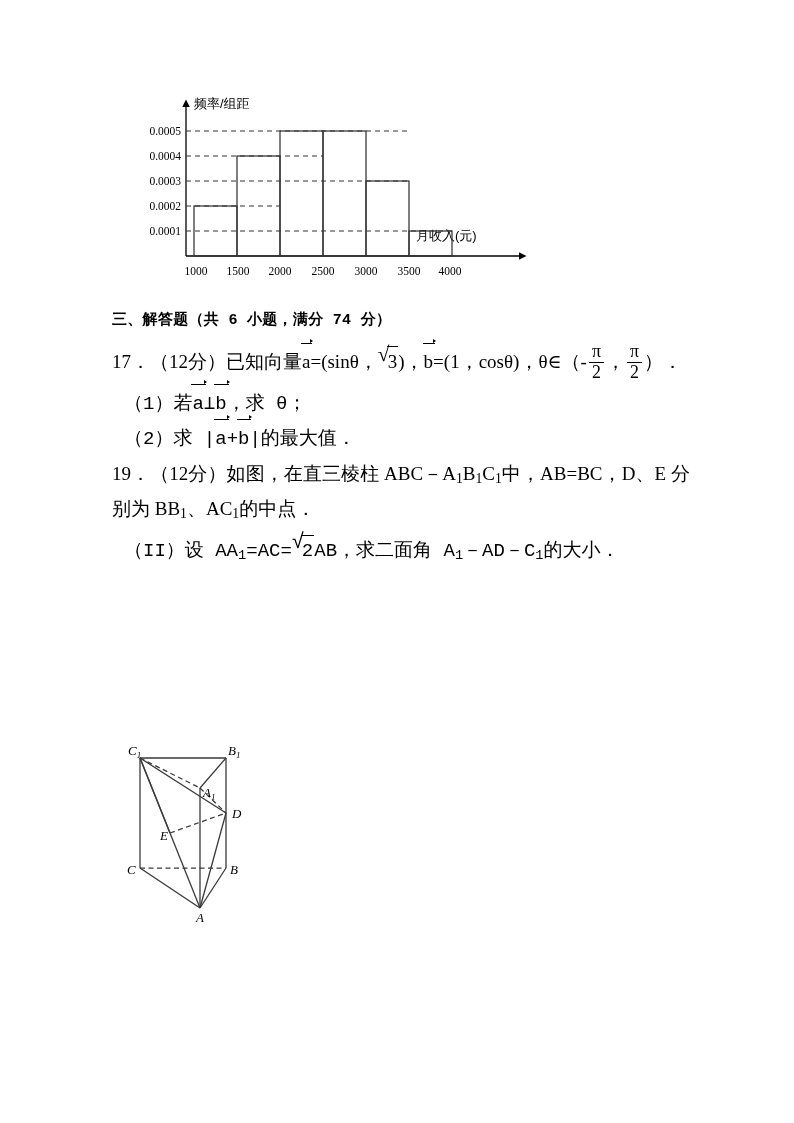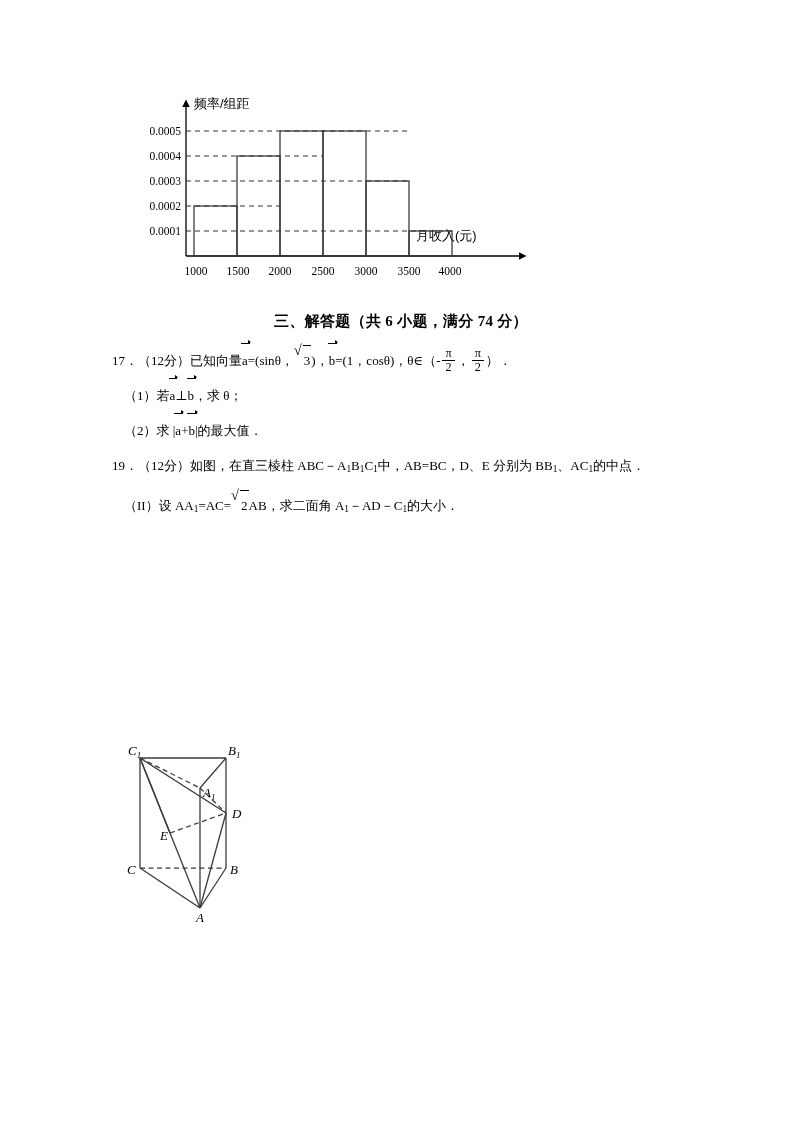--- a/index.html
+++ b/index.html
@@ -33,35 +33,34 @@
   .hist-svg { display: block; }
 
   
   .content {
     position: absolute;
     left: 112px;
     top: 312px;
     width: 578px;
   }
   .sec-head {
-    font-family: Liberation Serif, serif;
+    font-family: Liberation Mono, monospace;
     font-weight: bold;
     font-size: 15px;
     letter-spacing: 0.3px;
     margin: 0 0 14px 0;
     line-height: 1.2;
-    text-align: center;
   }
   .q {
-    font-size: 13px;
+    font-size: 19px;
     line-height: 30px;
     margin: 5px 0 2px 0;
     text-align: justify;
   }
-  .q.indent { text-indent: 0; padding-left: 12px; }
+  .q.indent { text-indent: 0; padding-left: 12px; font-family: Liberation Mono, monospace; }
   .qnum { letter-spacing: 0px; }
 
   
   .vec {
     position: relative;
     display: inline-block;
     padding-top: 0;
   }
   .vec::after {
     content: "";

